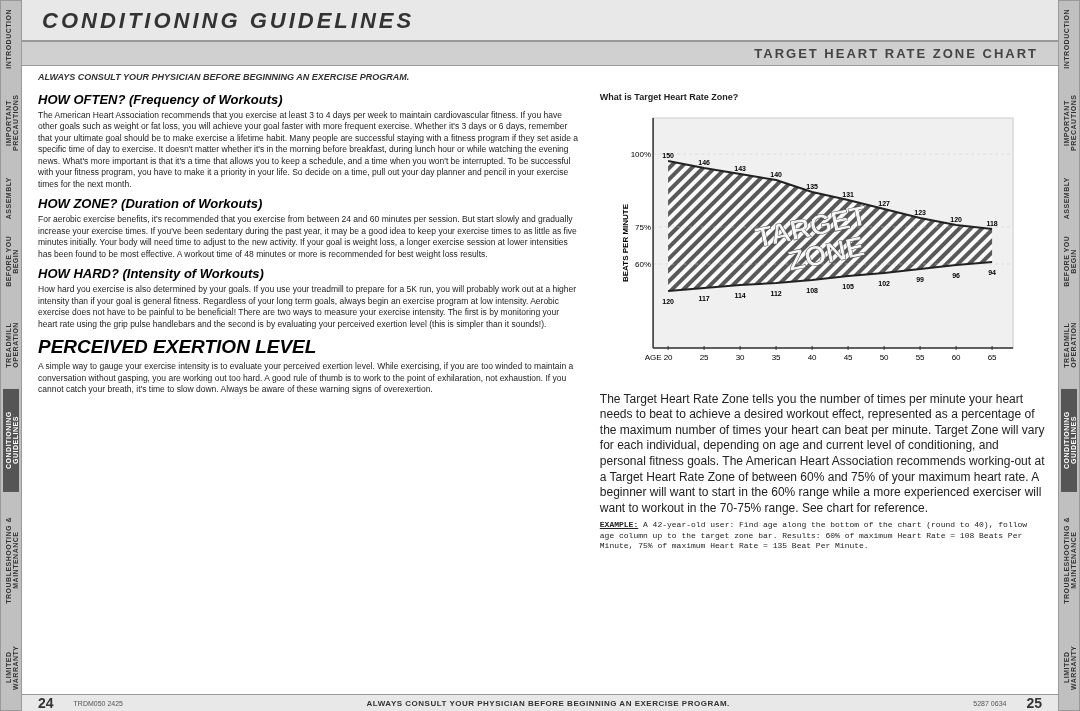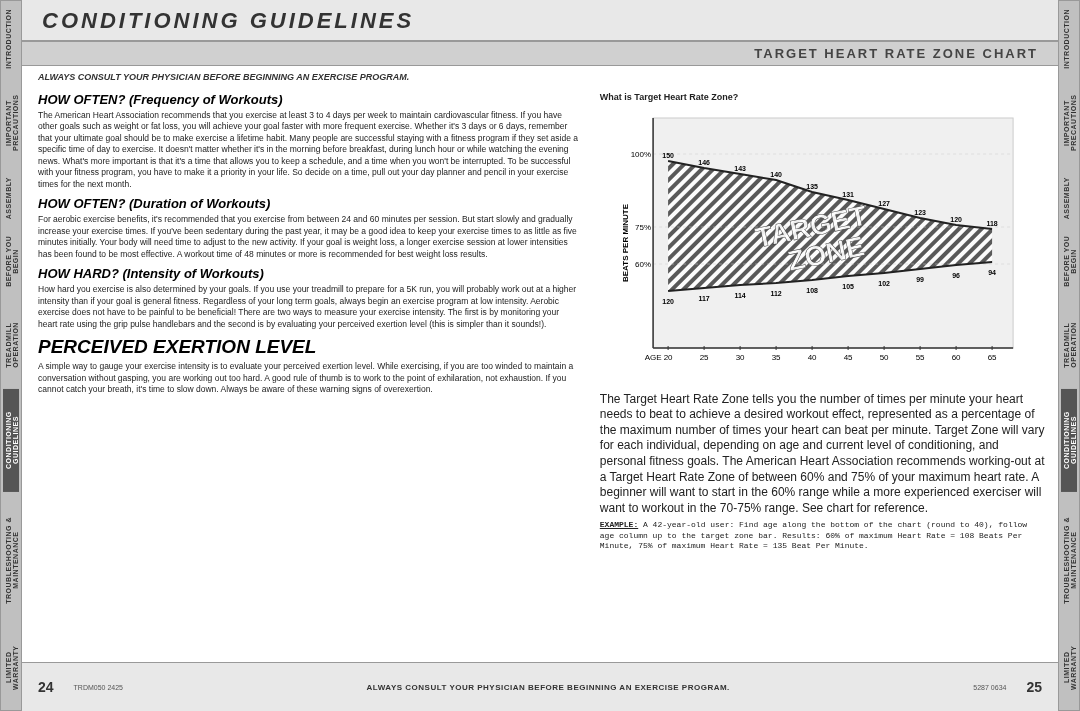--- a/index.html
+++ b/index.html
@@ -137,21 +137,21 @@
     .right-text .bold-title {
       font-weight: bold;
       font-size: 9px;
     }
 
     
     .page-footer {
       display: flex;
       justify-content: space-between;
       align-items: center;
-      padding: 16px 16px;
+      padding: 0 16px;
       background: #e8e8e8;
       border-top: 1px solid #999;
       font-size: 9px;
       color: #333;
     }
     .page-number {
       font-size: 14px;
       font-weight: bold;
       color: #333;
     }
@@ -208,21 +208,21 @@
   <div class="content-body">
 
     <div class="left-col">
 
       <div>
         <div class="section-title">HOW OFTEN? (Frequency of Workouts)</div>
         <div class="section-text">The American Heart Association recommends that you exercise at least 3 to 4 days per week to maintain cardiovascular fitness. If you have other goals such as weight or fat loss, you will achieve your goal faster with more frequent exercise. Whether it's 3 days or 6 days, remember that your ultimate goal should be to make exercise a lifetime habit. Many people are successful staying with a fitness program if they set aside a specific time of day to exercise. It doesn't matter whether it's in the morning before breakfast, during lunch hour or while watching the evening news. What's more important is that it's a time that allows you to keep a schedule, and a time when you won't be interrupted. To be successful with your fitness program, you have to make it a priority in your life. So decide on a time, pull out your day planner and pencil in your exercise times for the next month.</div>
       </div>
 
       <div>
-        <div class="section-title">HOW OFTEN? (Duration of Workouts)</div>
+        <div class="section-title">HOW ZONE? (Duration of Workouts)</div>
         <div class="section-text">For aerobic exercise benefits, it's recommended that you exercise from between 24 and 60 minutes per session. But start slowly and gradually increase your exercise times. If you've been sedentary during the past year, it may be a good idea to keep your exercise times to as little as five minutes initially. Your body will need time to adjust to the new activity. If your goal is weight loss, a longer exercise session at lower intensities has been found to be most effective. A workout time of 48 minutes or more is recommended for best weight loss results.</div>
       </div>
 
       <div>
         <div class="section-title">HOW HARD? (Intensity of Workouts)</div>
         <div class="section-text">How hard you exercise is also determined by your goals. If you use your treadmill to prepare for a 5K run, you will probably work out at a higher intensity than if your goal is general fitness. Regardless of your long term goals, always begin an exercise program at low intensity. Aerobic exercise does not have to be painful to be beneficial! There are two ways to measure your exercise intensity. The first is by monitoring your heart rate using the grip pulse handlebars and the second is by evaluating your perceived exertion level (this is simpler than it sounds!).</div>
       </div>
 
       <div>
         <div class="pe-title">PERCEIVED EXERTION LEVEL</div>

